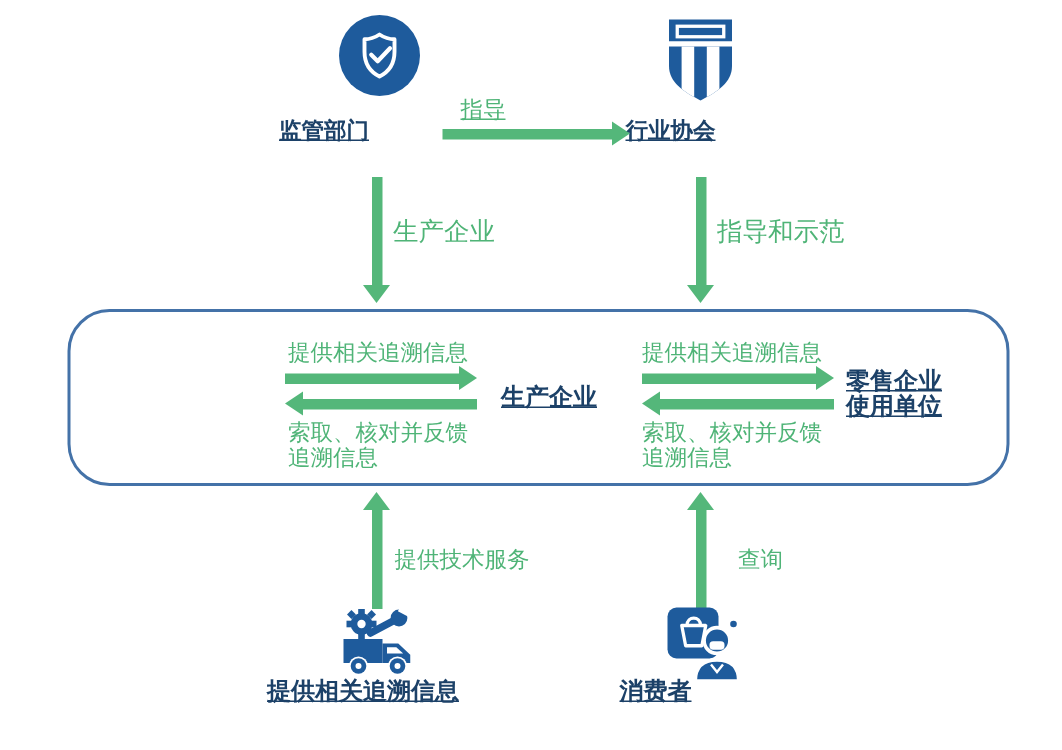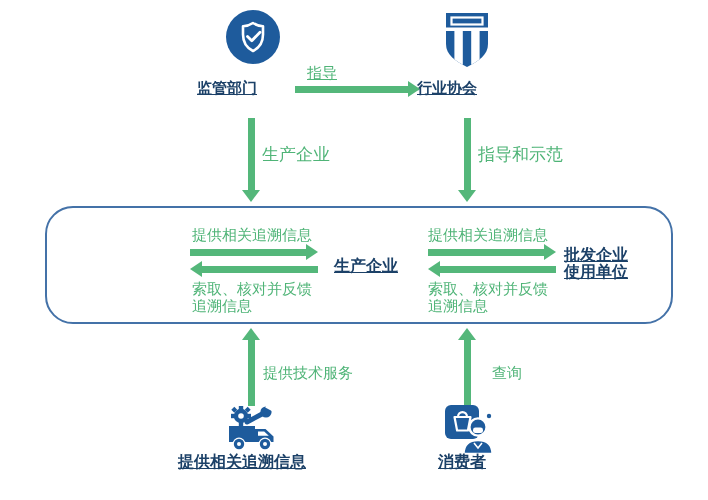--- a/index.html
+++ b/index.html
@@ -40,21 +40,21 @@
 
 <div id="canvas">
 
   <div class="abs" style="left:226px;top:10px;width:54px;height:54px;">
     <svg width="54" height="54" viewBox="0 0 54 54">
       <circle cx="27" cy="27" r="27" class="blue-fill"></circle>
       <path d="M27 13 c3 2 7 3.2 10 3.2 v8.3 c0 8-4 13.5-10 16.5 c-6-3-10-8.5-10-16.5 v-8.3 c3 0 7-1.2 10-3.2 z" fill="none" stroke="#fff" stroke-width="2.6" stroke-linejoin="round"></path>
       <path d="M21.5 26.5 l4.3 4.3 l8.2 -8.6" fill="none" stroke="#fff" stroke-width="2.8" stroke-linecap="round" stroke-linejoin="round"></path>
     </svg>
   </div>
-  <div class="abs navy tc" style="left:197px;top:79px;width:100px;">监管部门</div>
+  <div class="abs navy tc" style="left:186px;top:79px;width:100px;">监管部门</div>
 
   <div class="abs" style="left:443px;top:11px;width:48px;height:58px;">
     <svg width="48" height="58" viewBox="0 0 48 58">
       <defs>
           <clipPath id="bshield">
             <path d="M3 2 h42 v31 c0 11-9.5 17-21 23 C12.5 50 3 44 3 33 z"></path>
           </clipPath>
         </defs>
       <path d="M3 2 h42 v31 c0 11-9.5 17-21 23 C12.5 50 3 44 3 33 z" class="blue-fill"></path>
       <g clip-path="url(#bshield)">
@@ -91,21 +91,21 @@
 
   <div class="abs glabel" style="left:428px;top:226px;">提供相关追溯信息</div>
   <div class="ar" style="left:428px;top:244px;width:128px;height:16px;"></div>
   <div class="al" style="left:428px;top:261px;width:128px;height:16px;"></div>
   <div class="abs glabel" style="left:428px;top:280px;line-height:17px;">
     <div>索取、核对并反馈</div>
     <div>追溯信息</div>
   </div>
 
   <div class="abs navy-lg tc" style="left:564px;top:246px;width:78px;">
-    <div>批发企业</div>
+    <div>零售企业</div>
     <div>使用单位</div>
   </div>
 
   <div class="au" style="left:242px;top:328px;width:18px;height:78px;"></div>
   <div class="abs glabel" style="left:263px;top:364px;">提供技术服务</div>
 
   <div class="au" style="left:458px;top:328px;width:18px;height:78px;"></div>
   <div class="abs glabel" style="left:492px;top:364px;">查询</div>
 
   <div class="abs" style="left:225px;top:404px;width:56px;height:48px;">
@@ -143,15 +143,15 @@
       <path d="M15 17 c0 -6.5 9 -6.5 9 0" fill="none" stroke="#fff" stroke-width="2.2"></path>
       <circle cx="46" cy="16" r="2.2" class="blue-fill"></circle>
       <g stroke="#fff" stroke-width="2.4">
         <circle cx="35" cy="27" r="8.6" class="blue-fill"></circle>
         <path d="M20.5 54 c0 -10.5 6.5 -14 14.5 -14 s14.5 3.5 14.5 14 z" class="blue-fill"></path>
       </g>
       <rect x="30" y="27.5" width="10" height="5.6" rx="2.4" fill="#fff"></rect>
       <path d="M31 43 l4 5 l4 -5" fill="none" stroke="#fff" stroke-width="1.6"></path>
     </svg>
   </div>
-  <div class="abs navy tc" style="left:438px;top:453px;width:100px;font-size:16px;">消费者</div>
+  <div class="abs navy tc" style="left:413px;top:453px;width:100px;font-size:16px;">消费者</div>
 
 </div>
 
 </body></html>

